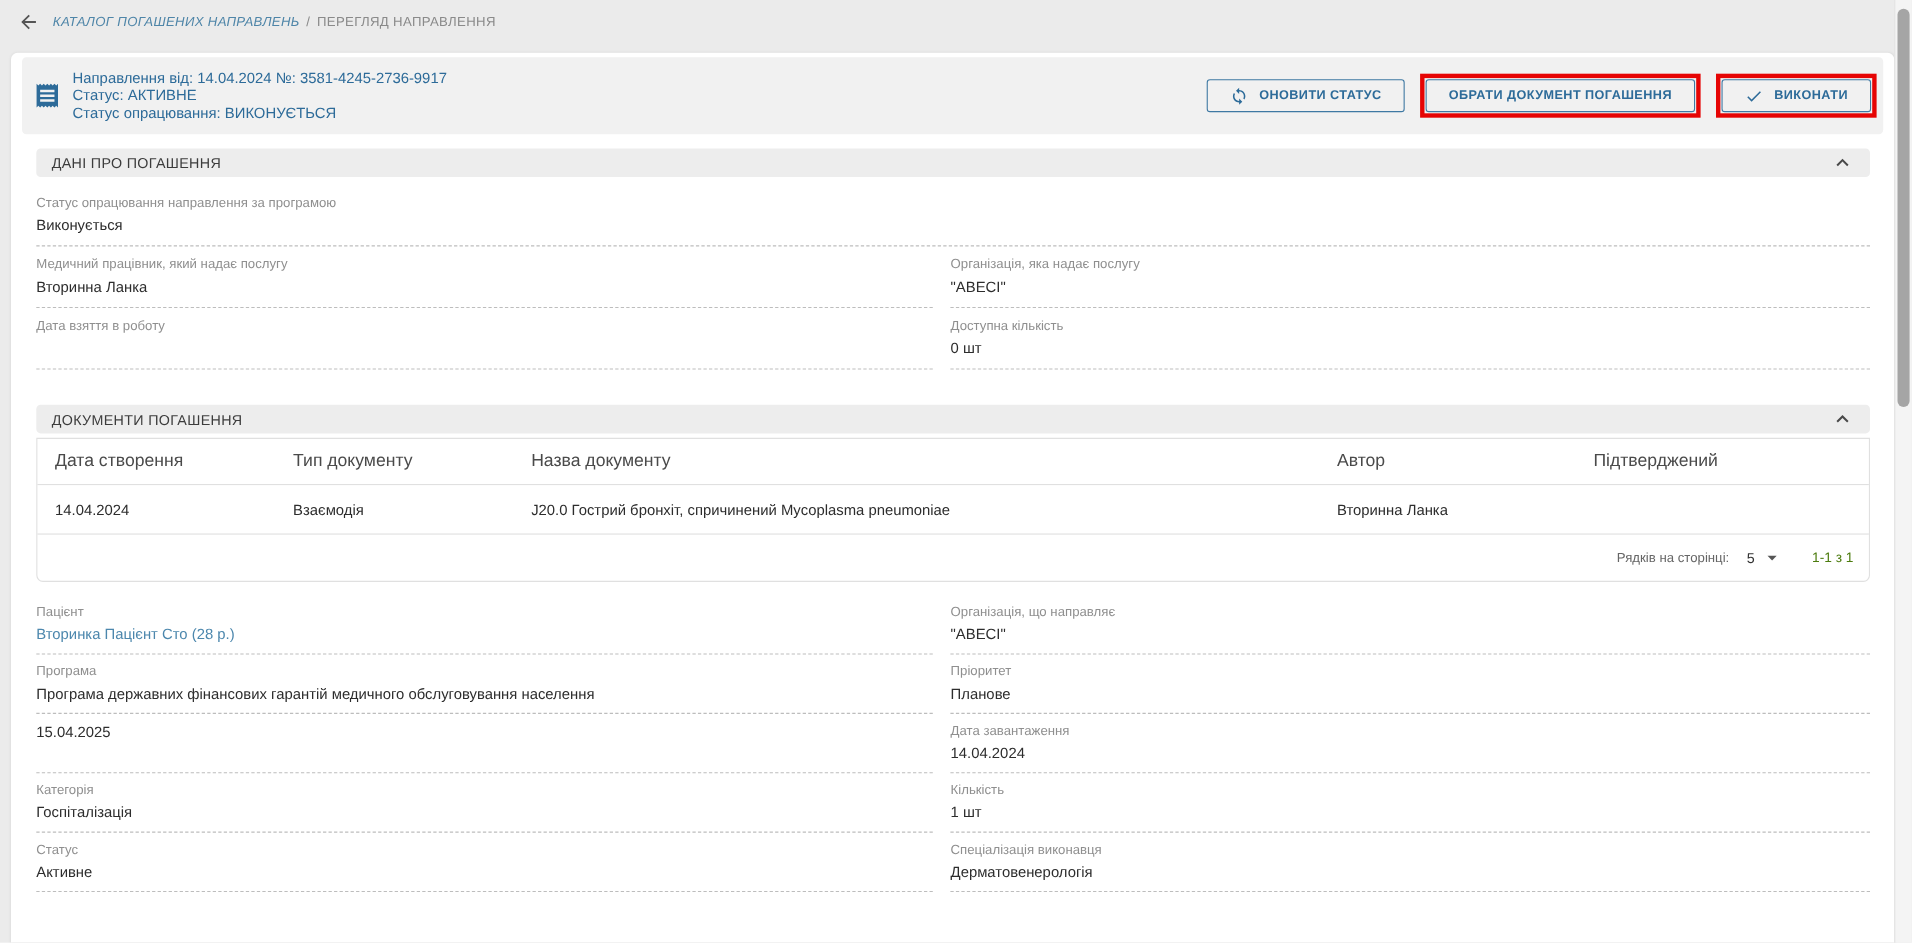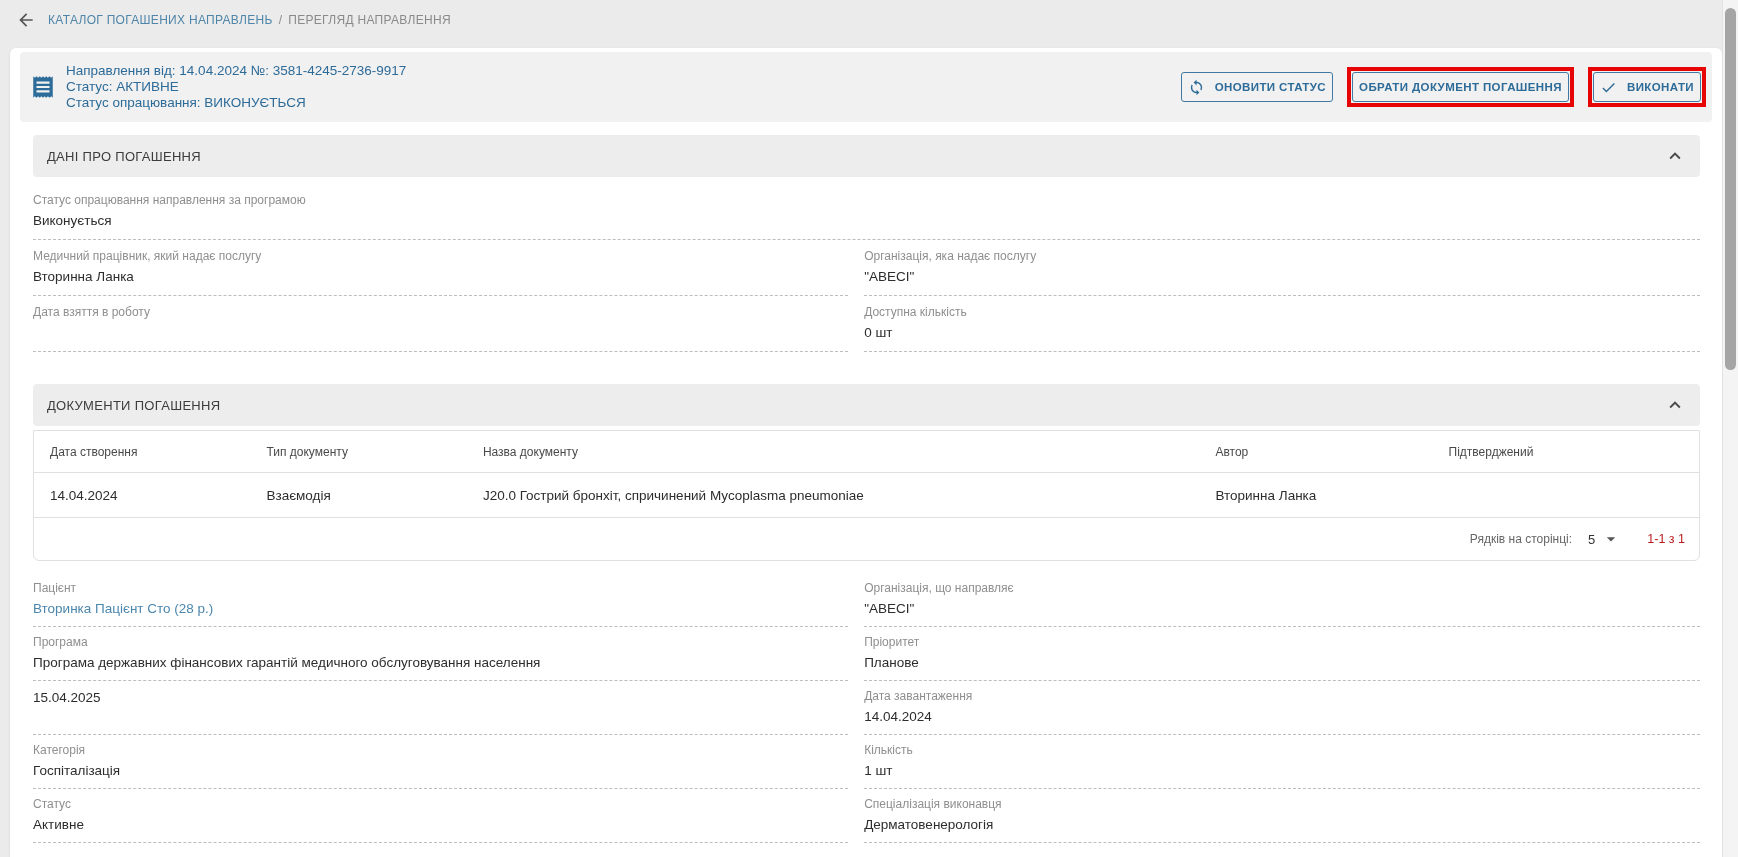--- a/index.html
+++ b/index.html
@@ -14,21 +14,21 @@
   
   .breadcrumb-bar {
     height: 40px;
     display: flex;
     align-items: center;
     gap: 12px;
     padding-left: 16px;
   }
   .back-btn { width: 20px; height: 20px; color: #555; cursor: pointer; display:flex; align-items:center; }
   .crumbs { font-size: 12px; letter-spacing: .3px; display: flex; gap: 6px; align-items: center; }
-  .crumb-link { color: #4e85a8; cursor: pointer; }
+  .crumb-link { color: #4e85a8; cursor: pointer; font-style: italic; }
   .crumb-sep, .crumb-current { color: #8a8a8a; }
 
   
   .card {
     position: absolute;
     left: 10px; top: 48px;
     width: 1712px; height: 809px;
     background: #fff;
     border-radius: 6px 6px 0 0;
     box-shadow: 0 1px 3px rgba(0,0,0,.10);
@@ -51,34 +51,34 @@
   .btn {
     height: 30px;
     border: 1px solid #3f79a3;
     border-radius: 3px;
     background: transparent;
     color: #2d6b99;
     font-family: inherit;
     font-weight: bold;
     font-size: 11.5px;
     letter-spacing: .4px;
-    padding: 0 6px;
+    padding: 0 20px;
     display: flex;
     align-items: center;
     gap: 10px;
     cursor: pointer;
     white-space: nowrap;
   }
   .btn svg { width: 17px; height: 17px; }
   .red-box { border: 4px solid #e60404; padding: 1px; display: flex; align-items: center; }
 
   
   .content { padding: 0 22px 0 23px; }
   .band {
-    height: 42px;
+    height: 26px;
     background: #ededed;
     border-radius: 4px;
     display: flex;
     align-items: center;
     justify-content: space-between;
     padding: 0 14px;
     margin-top: 13px;
   }
   .band-title { font-size: 13px; color: #3c3c3c; letter-spacing: .3px; }
   .band-toggle { width: 22px; height: 22px; color: #4a4a4a; cursor: pointer; display:flex; align-items:center; }
@@ -92,30 +92,30 @@
   .val { font-size: 13.5px; color: #2d2d2d; line-height: 17px; min-height: 17px; }
   .val.link { color: #4c87ad; cursor: pointer; }
 
   .details .cell { padding: 8px 0 9px; }
   .details { margin-top: 12px; }
 
   
   .tbl { border: 1px solid #e0e0e0; border-radius: 0 0 6px 6px; margin-top: 4px; background: #fff; }
   .tbl-head, .tbl-row { display: grid; grid-template-columns: 13% 13% 44% 14% 16%; align-items: center; }
   .tbl-head { height: 42px; border-bottom: 1px solid #e0e0e0; }
-  .tbl-head > div { font-size: 12px; color: #4a4a4a; padding-left: 16px; }
+  .tbl-head > div { font-size: 16px; color: #4a4a4a; padding-left: 16px; }
   .tbl-row { height: 45px; border-bottom: 1px solid #e0e0e0; cursor: pointer; }
   .tbl-row > div { font-size: 13.5px; color: #2d2d2d; padding-left: 16px; }
   .tbl-foot { height: 42px; display: flex; align-items: center; justify-content: flex-end; padding-right: 14px; gap: 26px; }
   .rpp { display: flex; align-items: center; gap: 16px; }
   .rpp-label { font-size: 12px; color: #666; }
   .rpp-select { display: flex; align-items: center; gap: 6px; cursor: pointer; }
   .rpp-value { font-size: 13px; color: #333; }
   .caret { width: 20px; height: 20px; color: #555; }
-  .range { font-size: 12.5px; color: #b91c1c; }
+  .range { font-size: 12.5px; color: #4d7c0f; }
 
   
   .sb-track { position: absolute; right: 0; top: 0; width: 16px; height: 857px; background: #f4f4f4; border-left: 1px solid #e2e2e2; }
   .sb-thumb { position: absolute; right: 2px; top: 8px; width: 11px; height: 362px; background: #a5a5a5; border-radius: 6px; }
 </style>
 </head>
 <body>
 
 <div class="breadcrumb-bar">
   <span class="back-btn">

